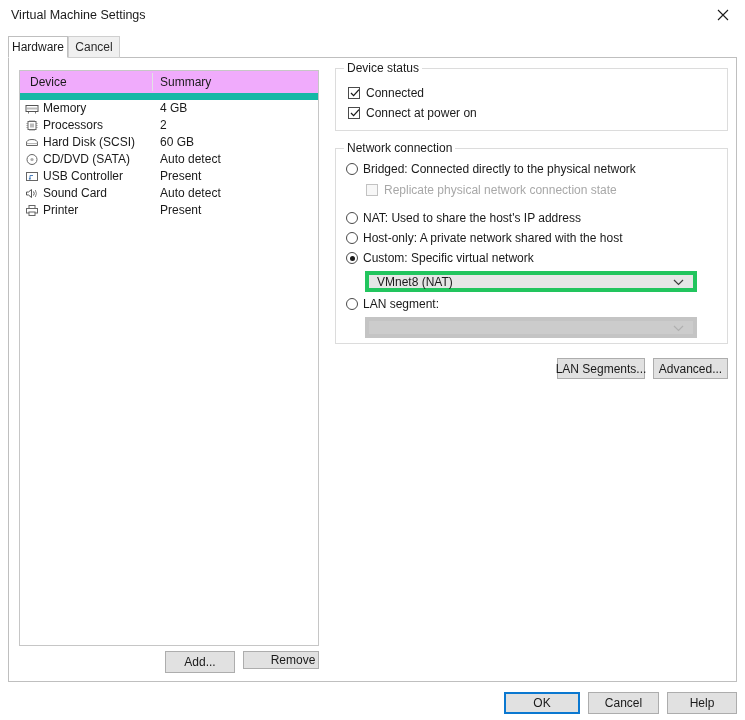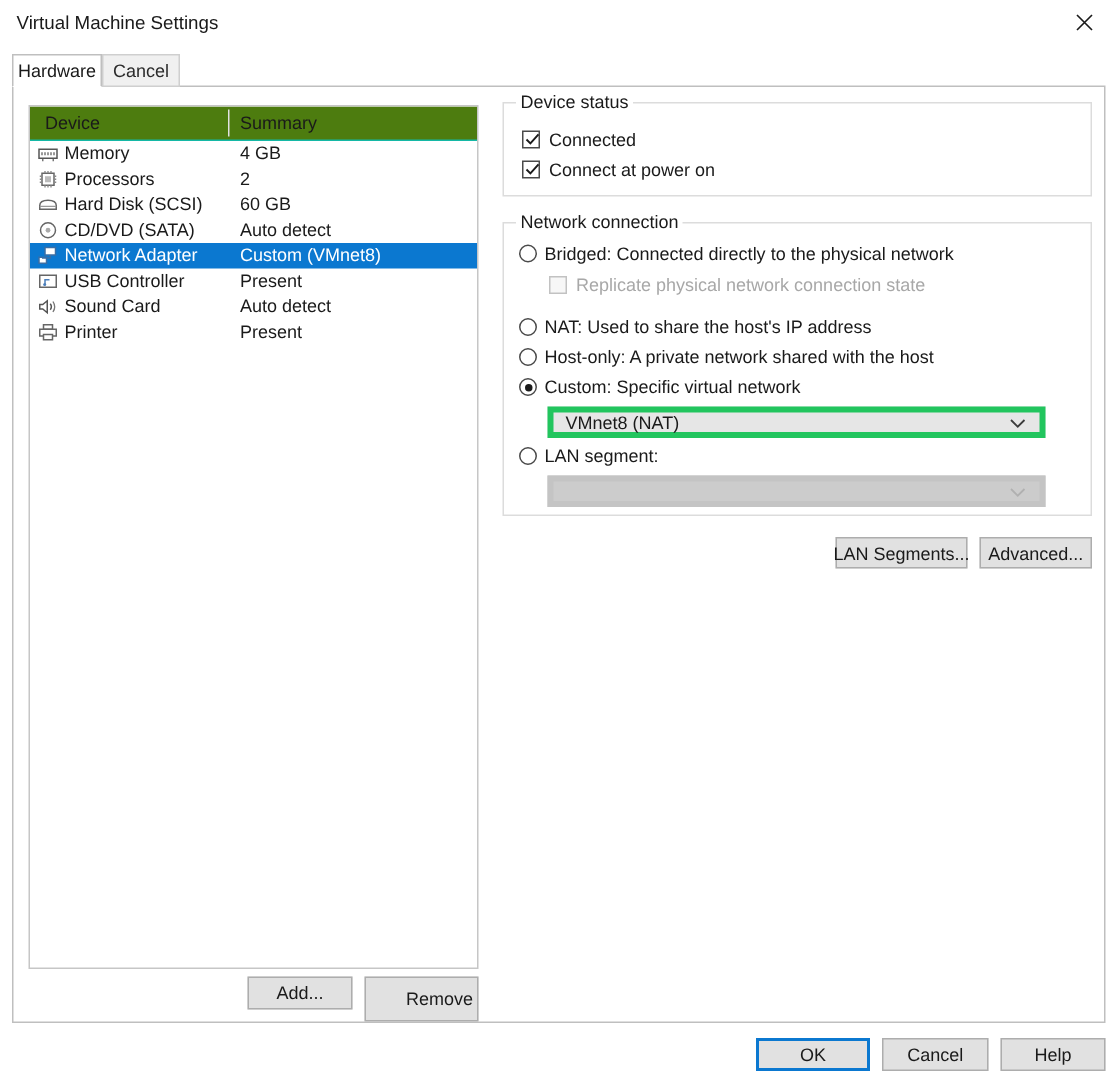--- a/index.html
+++ b/index.html
@@ -76,22 +76,22 @@
   #device-list {
     position: absolute; left: 19px; top: 70px; width: 300px; height: 576px;
     box-sizing: border-box;
     border: 1px solid #c6c6c6;
     background: #ffffff;
     z-index: 2;
     overflow: hidden;
   }
   #list-header {
     position: relative; height: 22px; width: 100%;
-    border-bottom: 1px solid #14b8a6;
-    background: #4d7c0f;
+    border-bottom: 7px solid #14b8a6;
+    background: #f0abfc;
   }
   .hdr-cell {
     position: absolute; top: 4px;
     font-size: 12px; color: #1a1a1a;
   }
   #hdr-device { left: 10px; }
   #hdr-summary { left: 140px; }
   #hdr-divider {
     position: absolute; left: 132px; top: 2px; width: 1px; height: 18px;
     background: #e2e2e2;
@@ -126,21 +126,21 @@
     border: 1px solid #adadad;
     font-family: "Liberation Sans", sans-serif;
     font-size: 12px;
     color: #1a1a1a;
     display: flex; align-items: center; justify-content: center;
     cursor: default;
     white-space: nowrap;
     padding: 0;
   }
   #btn-add    { position: absolute; left: 165px; top: 651px; width: 70px; height: 22px; z-index: 3; }
-  #btn-remove { position: absolute; left: 243px; top: 651px; width: 76px; height: 30px; z-index: 3; padding-left: 24px; }
+  #btn-remove { position: absolute; left: 243px; top: 651px; width: 76px; height: 18px; z-index: 3; padding-left: 24px; }
 
   
   .groupbox {
     position: absolute;
     box-sizing: border-box;
     border: 1px solid #dcdcdc;
     background: #ffffff;
     z-index: 2;
   }
   .group-legend {
@@ -306,31 +306,20 @@
       <span class="dev-icon">
         <svg width="14" height="13" viewBox="0 0 14 13">
             <circle cx="7" cy="6.5" r="5" fill="#fff" stroke="#666" stroke-width="1"></circle>
             <circle cx="7" cy="6.5" r="1.6" fill="#aaa"></circle>
           </svg>
       </span>
       <span class="dev-name">CD/DVD (SATA)</span>
       <span class="dev-sum">Auto detect</span>
     </div>
 
-    <div class="dev-row selected">
-      <span class="dev-icon">
-        <svg width="14" height="13" viewBox="0 0 14 13">
-            <rect x="5" y="1" width="7" height="5" fill="#fff" stroke="#3a6ea5" stroke-width="1"></rect>
-            <rect x="1" y="7.5" width="5" height="4" fill="#fff" stroke="#3a6ea5" stroke-width="1"></rect>
-            <path d="M8.5 6v2H3.5v-0.5" stroke="#3a6ea5" stroke-width="1" fill="none"></path>
-          </svg>
-      </span>
-      <span class="dev-name">Network Adapter</span>
-      <span class="dev-sum">Custom (VMnet8)</span>
-    </div>
 
     <div class="dev-row">
       <span class="dev-icon">
         <svg width="14" height="13" viewBox="0 0 14 13">
             <rect x="1.5" y="2.5" width="11" height="8" fill="#fff" stroke="#666" stroke-width="1"></rect>
             <path d="M5 8.5 L5 5.5 L8 5.5" stroke="#4a7ebb" stroke-width="1" fill="none"></path>
             <circle cx="4.8" cy="8.7" r="1" fill="#4a7ebb"></circle>
           </svg>
       </span>
       <span class="dev-name">USB Controller</span>

